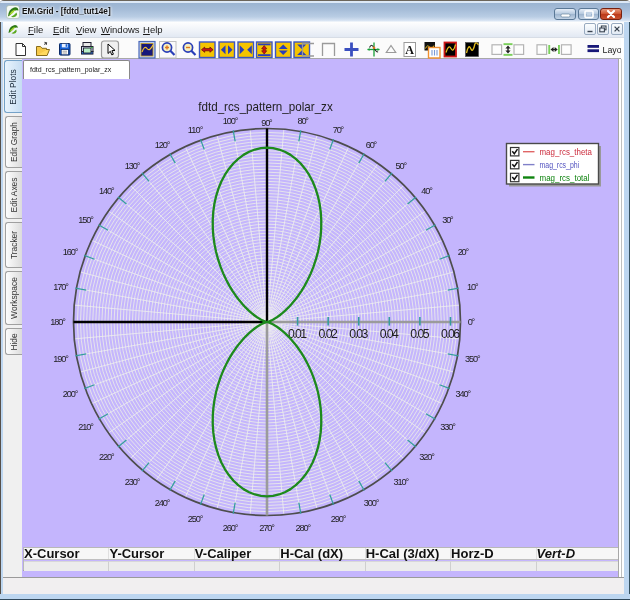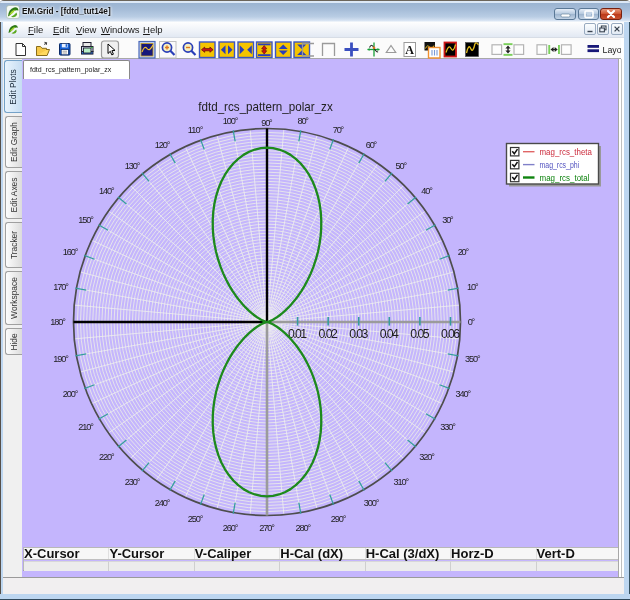--- a/index.html
+++ b/index.html
@@ -42,21 +42,21 @@
 #main { position:absolute; left:22px; top:59px; width:596px; height:518px; background:#c4b5fd; }
 #doctab { position:absolute; left:1px; top:1px; width:107px; height:19px; background:#fff;
   border:1px solid #898989; border-bottom:none; border-radius:2px 2px 0 0; color:#222; }
 #doctab span { position:absolute; left:6px; top:4px; font-size:7.9px; transform:scaleX(0.89); transform-origin:0 0; white-space:nowrap; }
 
 #stat { position:absolute; left:1px; top:488px; width:599px; height:24px; border:1px solid #b8b8b8; border-bottom:1px solid #8f8f8f; }
 #row1 { position:absolute; left:0; top:0; width:100%; height:12px; display:flex; background:#f7f7f7; border-bottom:1px solid #c0c0c0; }
 .c1 { flex:1; text-align:left; font-size:13px; font-weight:bold; color:#111; line-height:12px; border-right:1px solid #e0e0e0; }
 #row2 { position:absolute; left:0; top:13px; width:100%; height:10px; display:flex; background:#fff; }
 .c2 { flex:1; background:#ececec; border-right:1px solid #cfcfcf; border-top:1px solid #d8d8d8; }
-.c1:last-child, .c2:last-child { border-right:none; }
+.c1:last-child, .c2:last-child { border-right:none;font-style:italic; }
 svg { position:absolute; left:0; top:0; }
 </style></head>
 <body>
 <div id="win">
   <div id="left-border"></div>
   <div id="titlebar">
     <svg width="14" height="14" style="left:6px;top:4px">
       <rect x="0.5" y="0.5" width="13" height="13" rx="2.5" fill="#f4f8f4" stroke="#9ab09a" stroke-width="0.5"></rect>
       <path d="M2 11.5 Q2.5 4 8 2.5 Q12 1.6 12.5 5.5 Q8.5 4.5 6.5 7.5 Q4.8 10.2 2 11.5 z" fill="#2e7a14"></path>
       <path d="M3.2 10.5 Q4.5 5.5 9.5 4.5 Q7.5 8.5 3.2 10.5 z" fill="#a8d832"></path>

